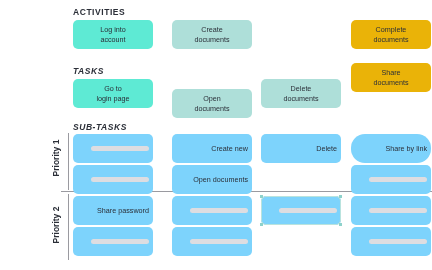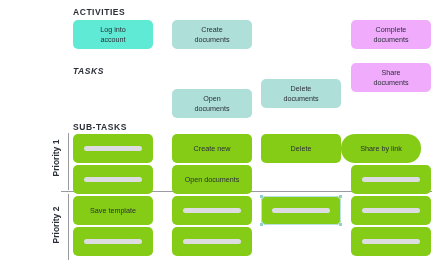--- a/index.html
+++ b/index.html
@@ -25,41 +25,41 @@
     position: absolute;
     left: 45px;
     font-size: 8.5px;
     font-weight: bold;
     letter-spacing: 0.55px;
     color: #2b2f38;
     white-space: nowrap;
   }
   #lbl-activities { top: 7px; }
   #lbl-tasks      { top: 66px; font-style: italic; }
-  #lbl-subtasks   { top: 122px; }
+  #lbl-subtasks   { top: 122px; font-style: italic; }
 
   
   .card {
     position: absolute;
     width: 80px;
     height: 29px;
     border-radius: 5px;
     display: flex;
     align-items: center;
     justify-content: center;
     text-align: center;
     font-size: 7.2px;
     line-height: 9.4px;
     color: #2b2f38;
     padding: 2px 4px;
   }
   .card.teal-dark  { background: #5eead4; }
   .card.teal-mid   { background: #aedfd9; }
-  .card.teal-light { background: #f0abfc; }
-  .card.grey       { background: #84cc16; }
+  .card.teal-light { background: #eab308; }
+  .card.grey       { background: #7dd3fc; justify-content: flex-end; }
   .card.empty      { background: transparent; }
 
   .card-text { white-space: pre-line; }
 
   
   .ph-bar {
     width: 58px;
     height: 5px;
     border-radius: 3px;
     background: #dddde1;
@@ -122,20 +122,24 @@
   <div class="card empty" style="left:233px;top:20px;">
     <span class="card-text"></span>
   </div>
   <div class="card teal-light" style="left:323px;top:20px;">
     <span class="card-text">Complete
 documents</span>
   </div>
 
   <div class="section-label" id="lbl-tasks">TASKS</div>
 
+  <div class="card teal-dark" style="left:45px;top:79px;">
+    <span class="card-text">Go to
+login page</span>
+  </div>
   <div class="card teal-mid" style="left:144px;top:89px;">
     <span class="card-text">Open
 documents</span>
   </div>
   <div class="card teal-mid" style="left:233px;top:79px;">
     <span class="card-text">Delete
 documents</span>
   </div>
   <div class="card teal-light" style="left:323px;top:63px;">
     <span class="card-text">Share
@@ -154,37 +158,37 @@
 
   <div class="card grey" style="left:45px;top:134px;">
     <span class="ph-bar"></span>
   </div>
   <div class="card grey" style="left:144px;top:134px;">
     <span class="card-text">Create new</span>
   </div>
   <div class="card grey" style="left:233px;top:134px;">
     <span class="card-text">Delete</span>
   </div>
-  <div class="card grey" style="left:313px;top:134px;border-radius:14px;">
+  <div class="card grey" style="left:323px;top:134px;border-radius:14px;">
     <span class="card-text">Share by link</span>
   </div>
 
   <div class="card grey" style="left:45px;top:165px;">
     <span class="ph-bar"></span>
   </div>
   <div class="card grey" style="left:144px;top:165px;">
     <span class="card-text">Open documents</span>
   </div>
   <div class="card empty" style="left:233px;top:165px;"></div>
   <div class="card grey" style="left:323px;top:165px;">
     <span class="ph-bar"></span>
   </div>
 
   <div class="card grey" style="left:45px;top:196px;">
-    <span class="card-text">Save template</span>
+    <span class="card-text">Share password</span>
   </div>
   <div class="card grey" style="left:144px;top:196px;">
     <span class="ph-bar"></span>
   </div>
   <div class="card grey selected" style="left:233px;top:196px;">
     <span class="ph-bar"></span>
     <span class="handle tl"></span>
     <span class="handle tr"></span>
     <span class="handle bl"></span>
     <span class="handle br"></span>

